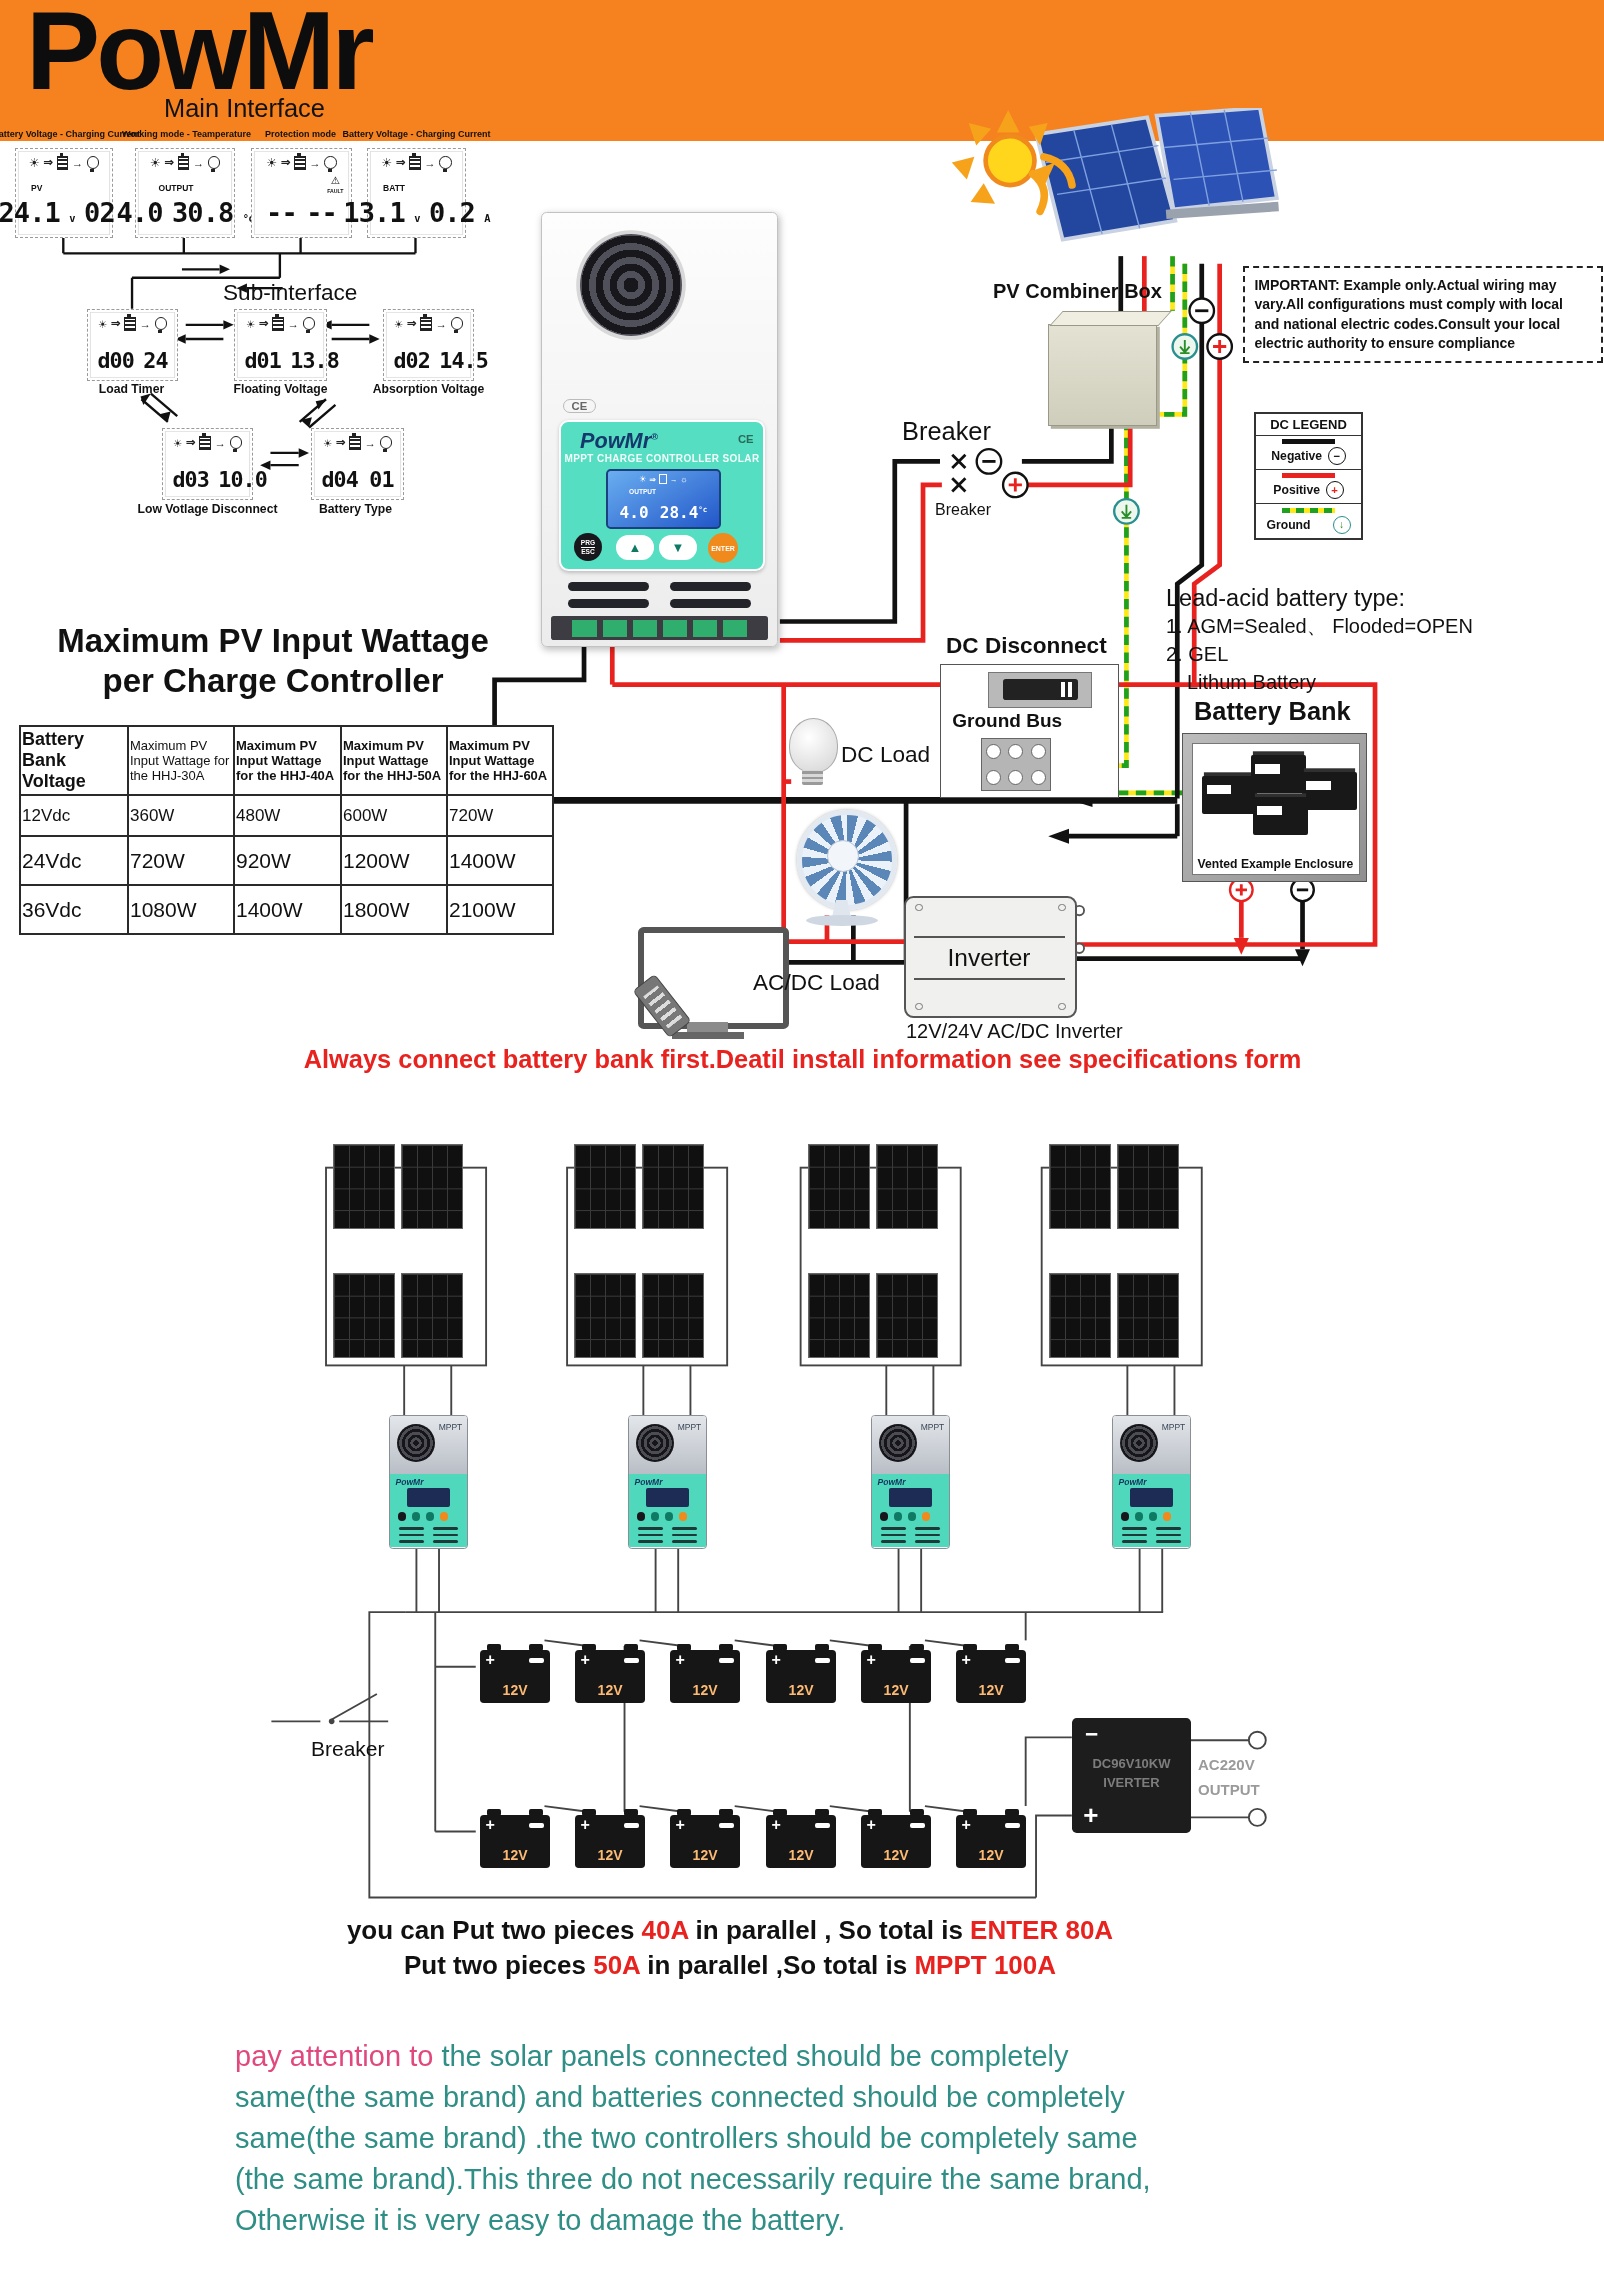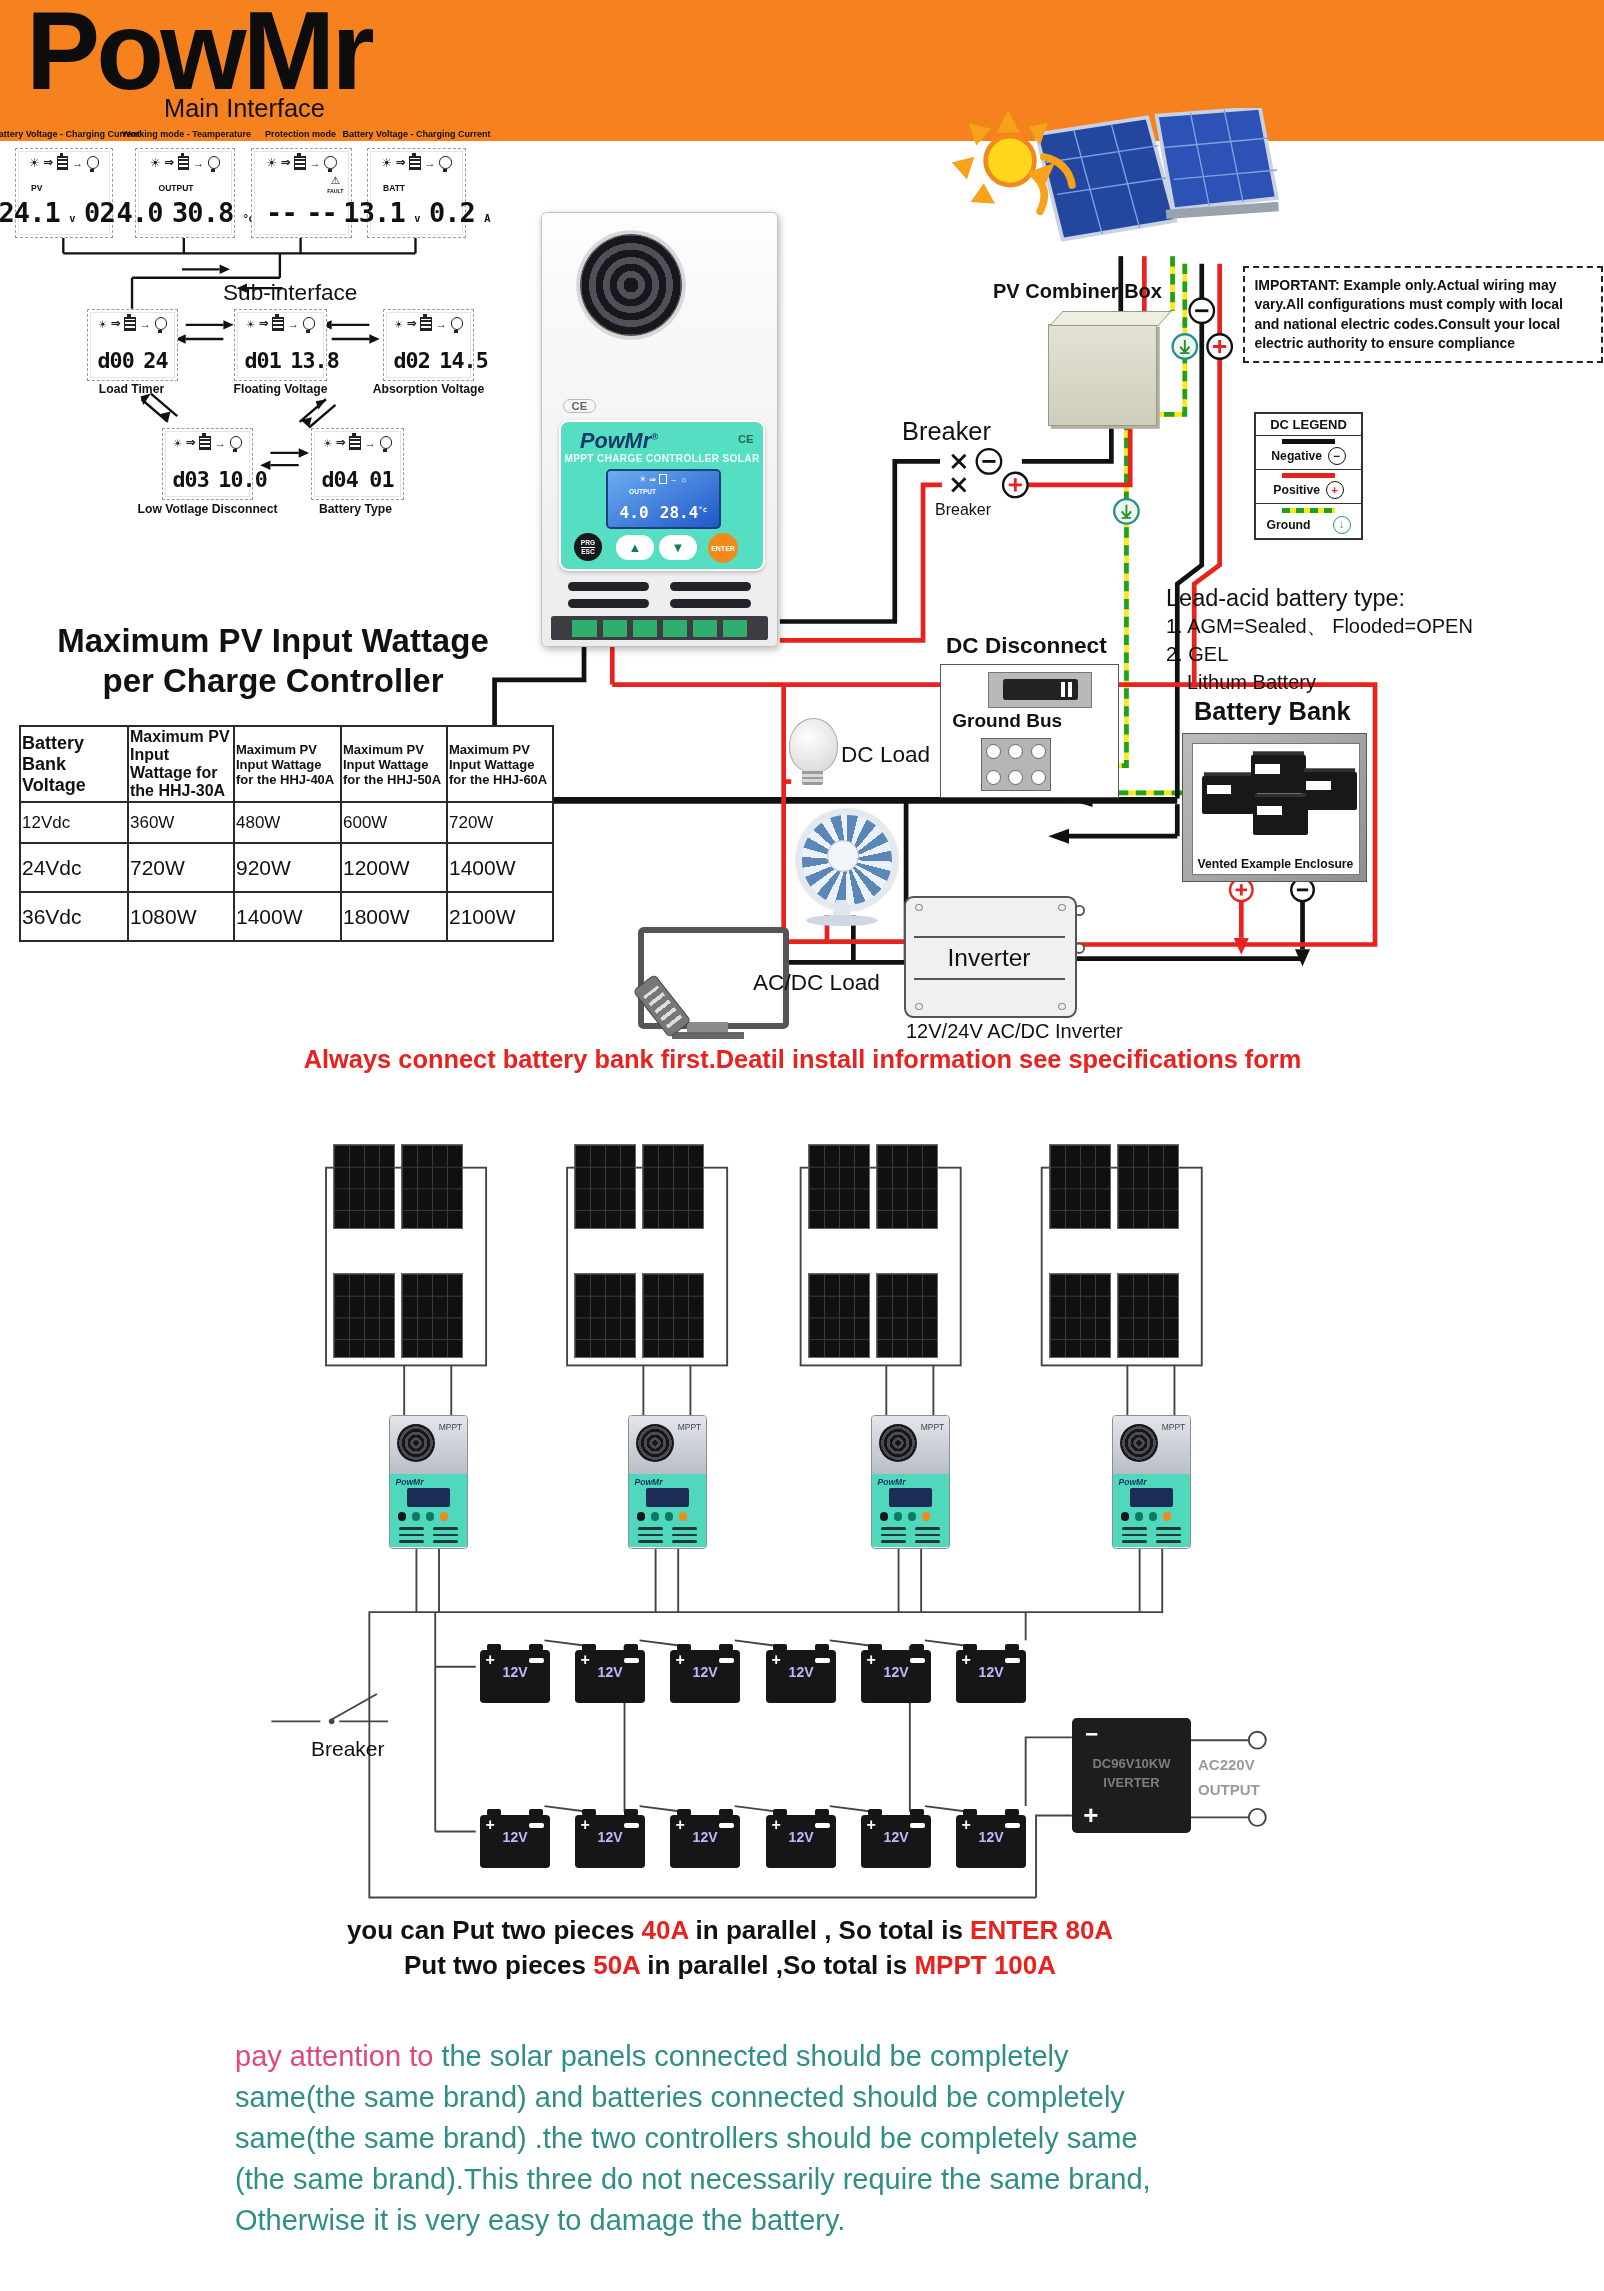--- a/index.html
+++ b/index.html
@@ -23,21 +23,21 @@
   .legrow{border-top:1.9px solid #333;display:flex;flex-direction:column;align-items:center;justify-content:center;gap:2.8px;padding:3.8px 0}
   .cir{display:inline-flex;align-items:center;justify-content:center;border-radius:50%;font-weight:bold}
   .panelcell{position:absolute;width:60px;height:83px;background:#101010;border:1.9px solid #666;
      background-image:linear-gradient(#3a3a3a 1.4px,transparent 1.4px),linear-gradient(90deg,#3a3a3a 1.4px,transparent 1.4px);
      background-size:15px 21.7px}
   .bat{position:absolute;width:70px;height:53px;background:#161616;border-radius:3.8px}
   .bat:before,.bat:after{content:"";position:absolute;top:-5.6px;width:14px;height:6.6px;background:#161616;border-radius:1.9px}
   .bat:before{left:6.6px}.bat:after{right:6.6px}
   .bat .bp{position:absolute;left:5.6px;top:0.9px;color:#fff;font-weight:bold;font-size:16px}
   .bat .bm{position:absolute;right:5.6px;top:7.5px;width:15px;height:5.6px;background:#fff;border-radius:1.9px}
-  .bat .bl{position:absolute;left:22.6px;top:14px;color:#c4b5fd;font-weight:bold;font-size:14px}
+  .bat .bl{position:absolute;left:22.6px;top:32px;color:#fdba74;font-weight:bold;font-size:14px}
   .ctl2{position:absolute;width:77px;height:132px;border:0.9px solid #8a8f96;border-radius:3.8px;overflow:hidden;background:#fff}
   .ctl2 .top{height:58px;background:linear-gradient(#e3e6ea,#b9bec6)}
   .ctl2 .fan2{position:absolute;left:6.6px;top:7.5px;width:38px;height:38px;border-radius:50%;
       background:repeating-radial-gradient(circle,#15151a 0 2.8px,#4c4c55 2.8px 5.6px)}
   .ctl2 .mp{position:absolute;right:4.7px;top:5.6px;font-size:8.5px;font-weight:normal;color:#3a4656}
   .ctl2 .face{height:73px;background:#4fd8bb;position:relative}
   .ctl2 .pb{position:absolute;left:5.6px;top:2.8px;font-size:8.5px;font-weight:bold;font-style:italic;color:#15355e}
   .ctl2 .lcd2{position:absolute;left:17px;top:14px;width:43px;height:19px;background:#1c2c55;border-radius:1.9px}
   .ctl2 .btns{position:absolute;left:7.5px;top:38px;display:flex;gap:5.6px}
   .ctl2 .btns i{width:8.5px;height:8.5px;border-radius:50%;display:block}
@@ -335,21 +335,21 @@
 <div class="slabel" style="left:299px;top:502px;width:113px;font-size:12.2px">Battery Type</div>
 
 <div class="d" style="left:0px;top:621px;width:546px;text-align:center;font-weight:bold;font-size:33px;line-height:40px">
   <div>Maximum PV Input Wattage</div>
     <div>per Charge Controller</div>
 </div>
 <table class="tbl d" style="left:19px;top:725px;width:511px">
   <tbody>
       <tr style="height:69px">
     <td style="width:104px;font-weight:bold;font-size:18px">Battery Bank Voltage</td>
-    <td style="width:102px;font-weight:bold;font-size:16px">Maximum PV Input Wattage for the HHJ-30A</td>
+    <td style="width:102px;font-weight:normal;font-size:13px">Maximum PV Input Wattage for the HHJ-30A</td>
     <td style="width:103px;font-weight:bold;font-size:13px">Maximum PV Input Wattage for the HHJ-40A</td>
     <td style="width:102px;font-weight:bold;font-size:13px">Maximum PV Input Wattage for the HHJ-50A</td>
     <td style="width:102px;font-weight:bold;font-size:13px">Maximum PV Input Wattage for the HHJ-60A</td>
   </tr>
   <tr style="height:41px;font-size:17px">
     <td>12Vdc</td>
         <td>360W</td>
         <td>480W</td>
         <td>600W</td>
         <td>720W</td>

